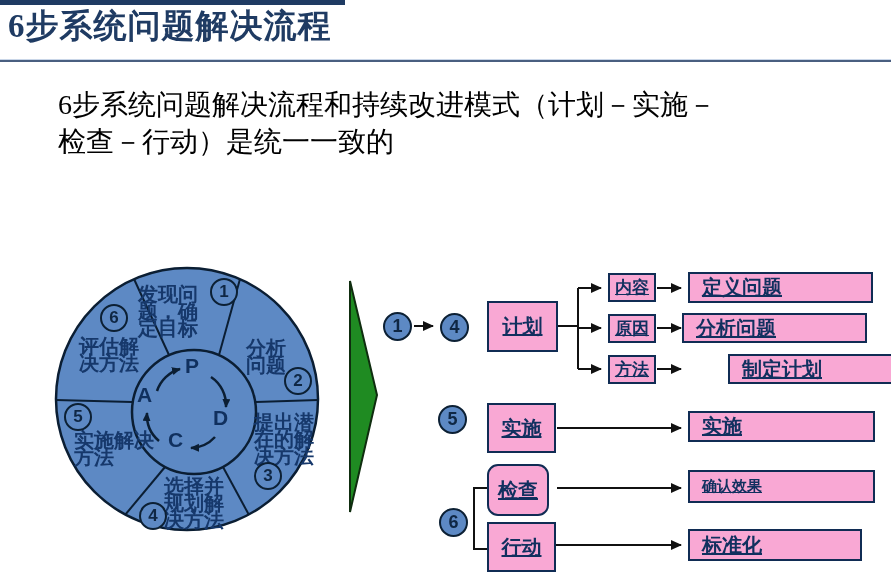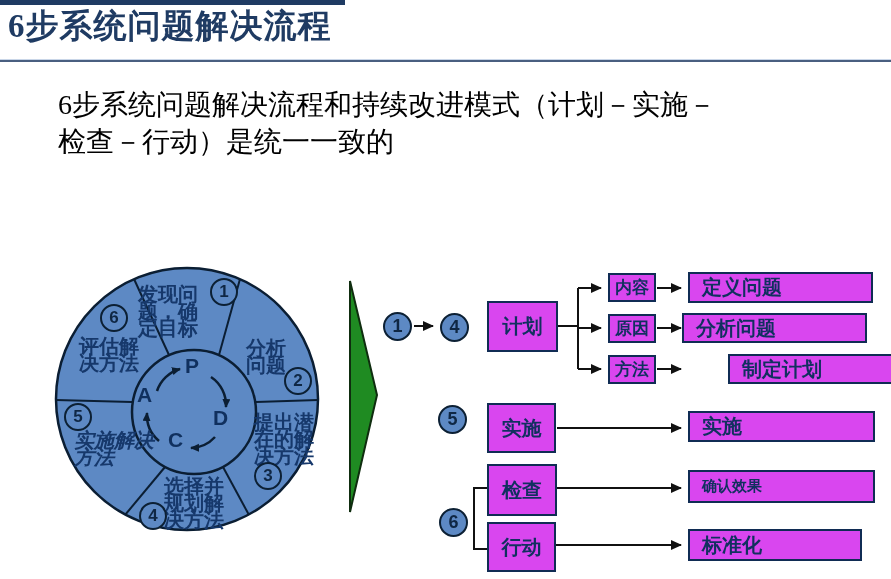--- a/index.html
+++ b/index.html
@@ -14,22 +14,22 @@
             font-size:28px;line-height:37px;color:#000;white-space:pre-line;}
   .art{position:absolute;left:0;top:0;width:891px;height:579px;}
   .pie-label{position:absolute;font-weight:bold;color:#16386b;font-size:20px;line-height:17px;
              white-space:pre-line;}
   .num-circle{position:absolute;border:2px solid #0c2034;border-radius:50%;background:#5d89c4;
               color:#0f2744;font-weight:bold;display:flex;align-items:center;justify-content:center;
               box-sizing:border-box;}
   .pie-num{width:28px;height:28px;font-size:17px;}
   .flow-num{width:29px;height:29px;font-size:18px;}
   .pdca-letter{position:absolute;font-weight:bold;color:#10305e;font-size:21px;}
-  .box{position:absolute;background:#d946ef;border:2px solid #102c54;box-sizing:border-box;
-       display:flex;align-items:center;color:#11305f;font-weight:bold;}
+  .box{position:absolute;background:#f9a8d4;border:2px solid #102c54;box-sizing:border-box;
+       display:flex;align-items:center;color:#11305f;font-weight:bold;text-decoration:underline;}
   .box.c{justify-content:center;}
   .box.l{justify-content:flex-start;padding-left:12px;}
   .f20{font-size:20px;} .f17{font-size:17px;} .f15{font-size:15px;padding-left:4px;}
 </style>
 </head>
 <body>
 
 <div class="slide">
 
   <div class="top-bar"></div>
@@ -89,21 +89,21 @@
 题，确
 定目标</div>
   <div class="pie-label" style="left:246px;top:340px;">分析
 问题</div>
   <div class="pie-label" style="left:254px;top:414px;">提出潜
 在的解
 决方法</div>
   <div class="pie-label" style="left:164px;top:478px;">选择并
 规划解
 决方法</div>
-  <div class="pie-label" style="left:74px;top:432px;font-style:italic;">实施解决
+  <div class="pie-label" style="left:74px;top:432px;">实施解决
 方法</div>
   <div class="pie-label" style="left:79px;top:338px;">评估解
 决方法</div>
 
   <div class="num-circle pie-num" style="left:210px;top:278px;">1</div>
   <div class="num-circle pie-num" style="left:284px;top:367px;">2</div>
   <div class="num-circle pie-num" style="left:254px;top:462px;">3</div>
   <div class="num-circle pie-num" style="left:139px;top:502px;">4</div>
   <div class="num-circle pie-num" style="left:64px;top:403px;">5</div>
   <div class="num-circle pie-num" style="left:100px;top:304px;">6</div>
@@ -113,21 +113,21 @@
   <div class="pdca-letter" style="left:213px;top:406px;">D</div>
   <div class="pdca-letter" style="left:168px;top:428px;">C</div>
 
   <div class="num-circle flow-num" style="left:383px;top:312px;">1</div>
   <div class="num-circle flow-num" style="left:440px;top:313px;">4</div>
   <div class="num-circle flow-num" style="left:438px;top:405px;">5</div>
   <div class="num-circle flow-num" style="left:439px;top:508px;">6</div>
 
   <div class="box c f20" style="left:487px;top:301px;width:71px;height:51px;">计划</div>
   <div class="box c f20" style="left:487px;top:403px;width:69px;height:50px;">实施</div>
-  <div class="box c f20" style="left:487px;top:464px;width:70px;height:52px;">检查</div>
+  <div class="box c f20" style="left:487px;top:464px;width:62px;height:52px;border-radius:11px;">检查</div>
   <div class="box c f20" style="left:487px;top:522px;width:69px;height:50px;">行动</div>
 
   <div class="box c f17" style="left:608px;top:273px;width:48px;height:29px;">内容</div>
   <div class="box c f17" style="left:608px;top:314px;width:48px;height:29px;">原因</div>
   <div class="box c f17" style="left:608px;top:355px;width:48px;height:29px;">方法</div>
 
   <div class="box l f20" style="left:688px;top:272px;width:185px;height:31px;">定义问题</div>
   <div class="box l f20" style="left:682px;top:313px;width:185px;height:30px;">分析问题</div>
   <div class="box l f20" style="left:728px;top:354px;width:185px;height:30px;">制定计划</div>
   <div class="box l f20" style="left:688px;top:411px;width:187px;height:31px;">实施</div>

